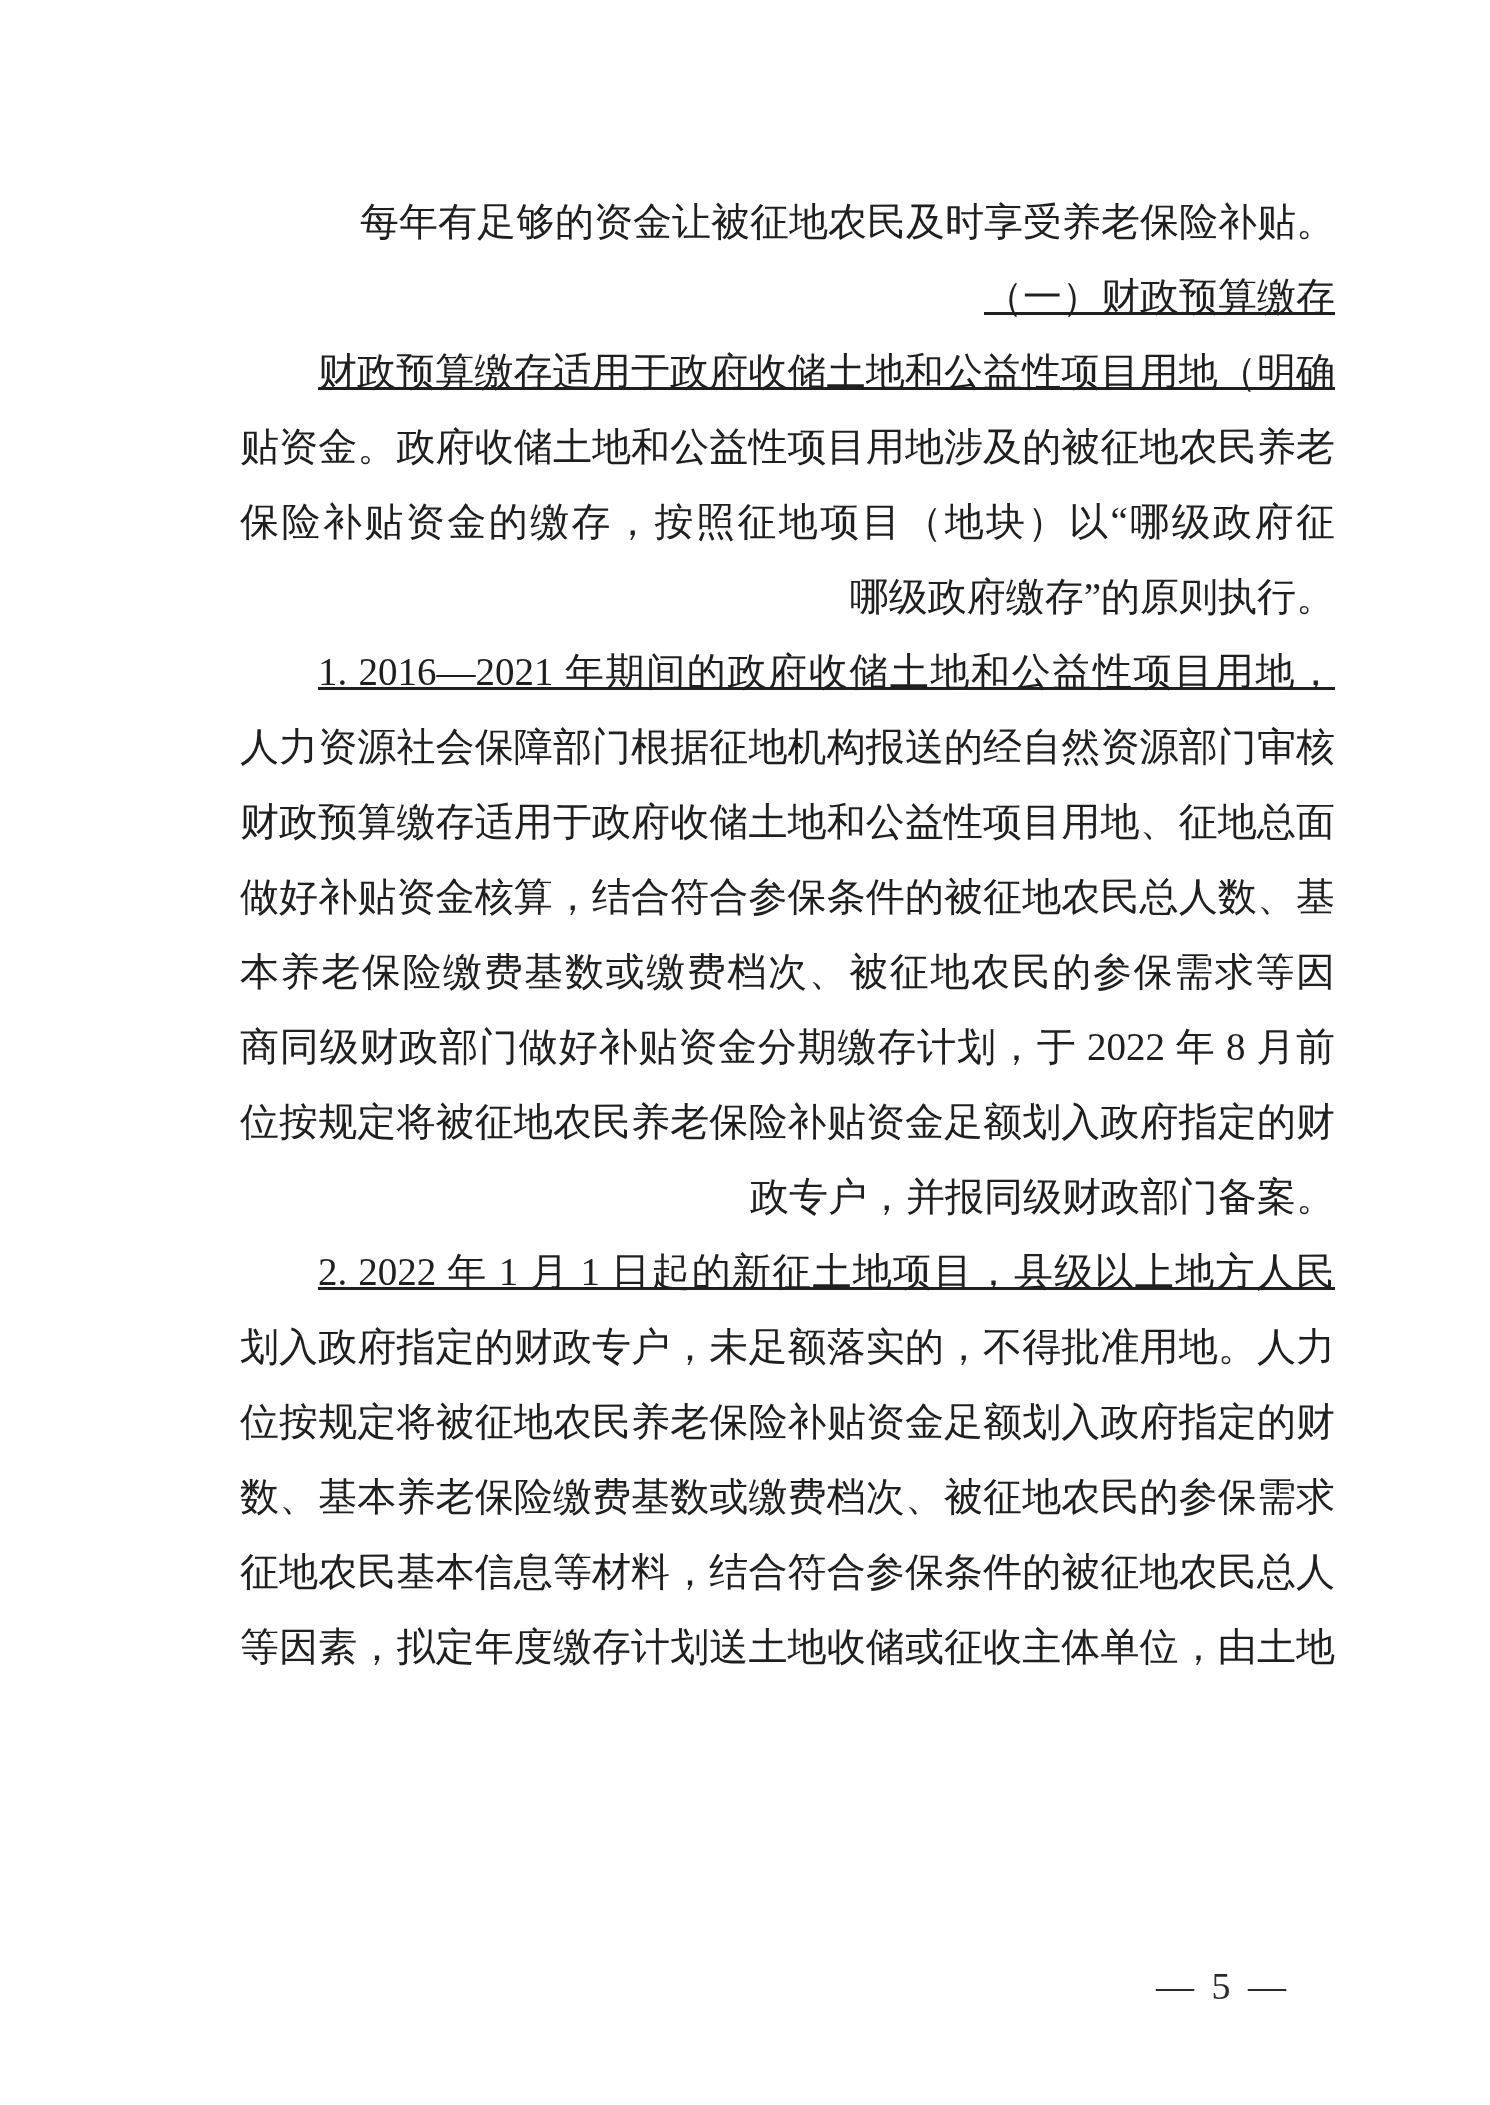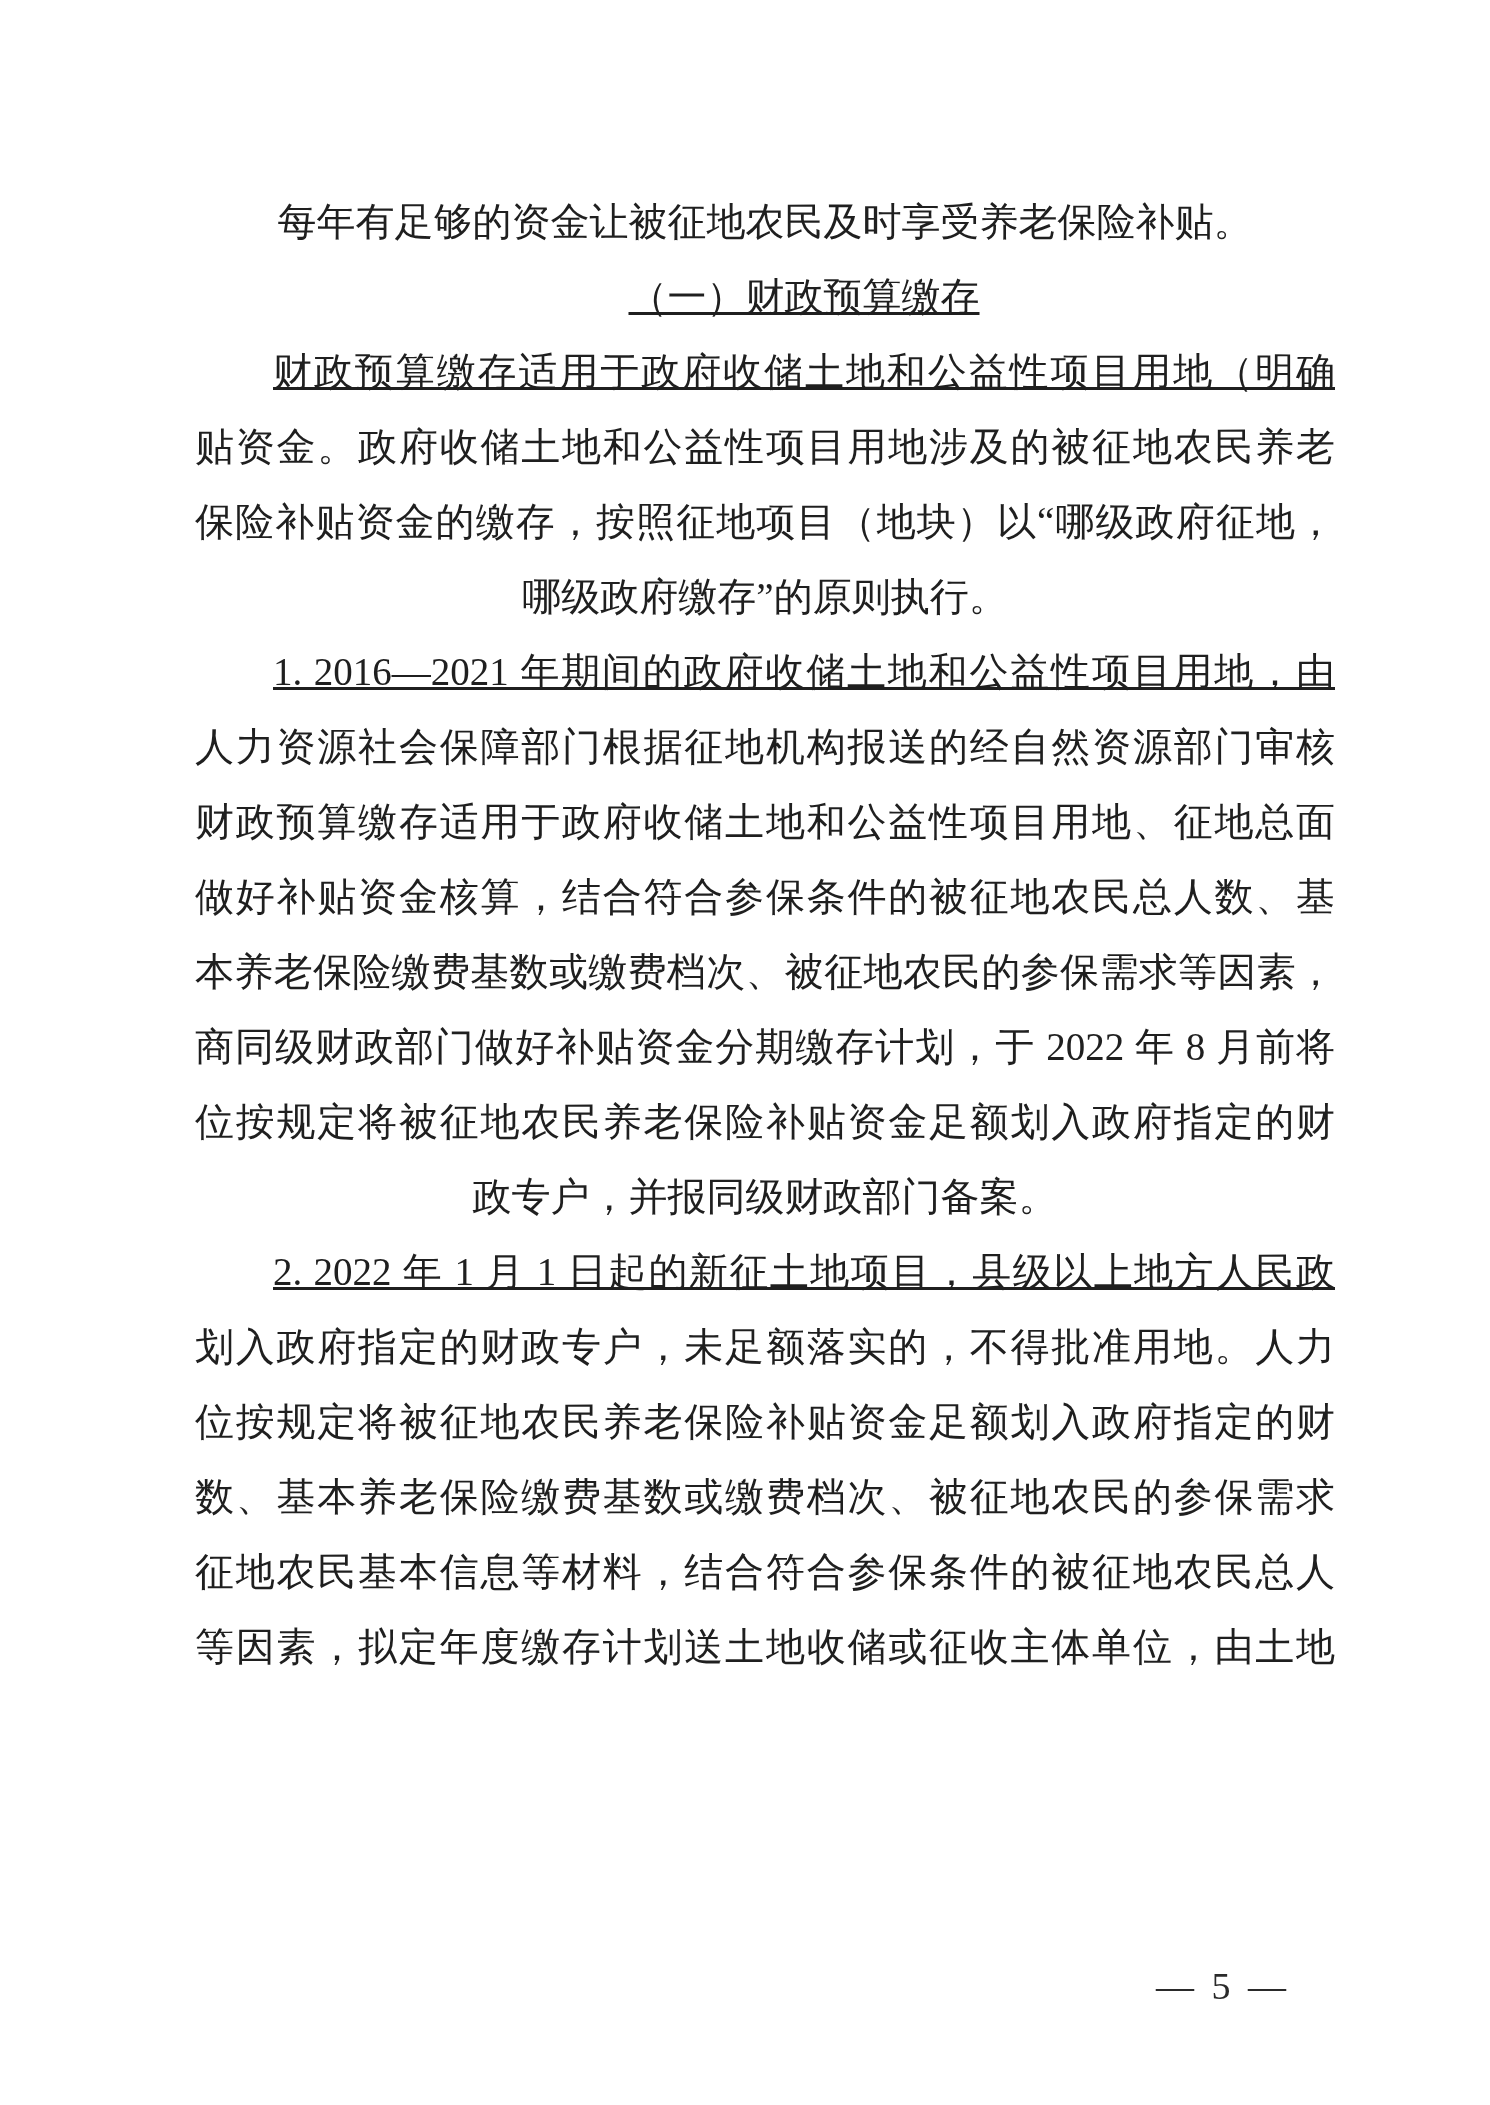--- a/index.html
+++ b/index.html
@@ -23,29 +23,30 @@
   .body-text {
     position: absolute;
     left: 195px;
     top: 184px;
     width: 1140px;
   }
   .line {
     height: 75px;
     line-height: 75px;
     font-size: 39px;
-    text-align: center;
+    text-align: right;
     white-space: nowrap;
     overflow: hidden;
   }
   .line.fill {
     white-space: normal;
     text-align: justify;
     text-align-last: justify;
     text-justify: inter-character;
+    margin-left: 45px;
   }
   .line.indent {
     text-indent: 78px;
     text-decoration: underline;
   }
   .page-number {
     position: absolute;
     left: 1113px;
     top: 1949px;
     width: 220px;

